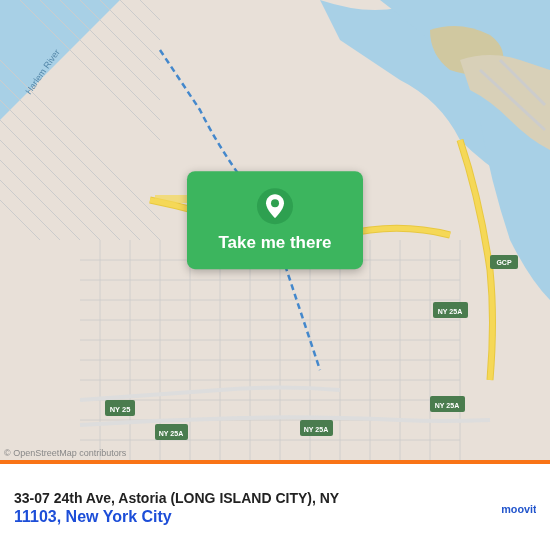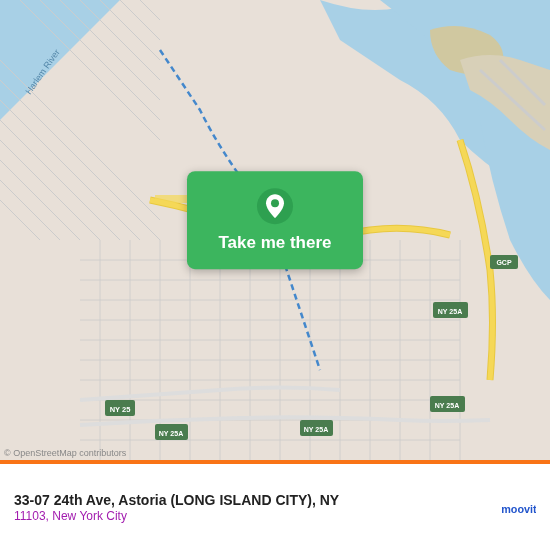--- a/index.html
+++ b/index.html
@@ -80,23 +80,23 @@
     }
 
     #address-line1 {
       font-size: 14px;
       font-weight: bold;
       color: #222;
       line-height: 1.3;
     }
 
     #address-line2 {
-      font-size: 12px;
-      font-weight: normal;
-      color: #a21caf;
+      font-size: 16px;
+      font-weight: bold;
+      color: #1d4ed8;
       line-height: 1.3;
     }
 
     #moovit-logo {
       display: flex;
       align-items: center;
       flex-shrink: 0;
       margin-left: 8px;
     }
 

